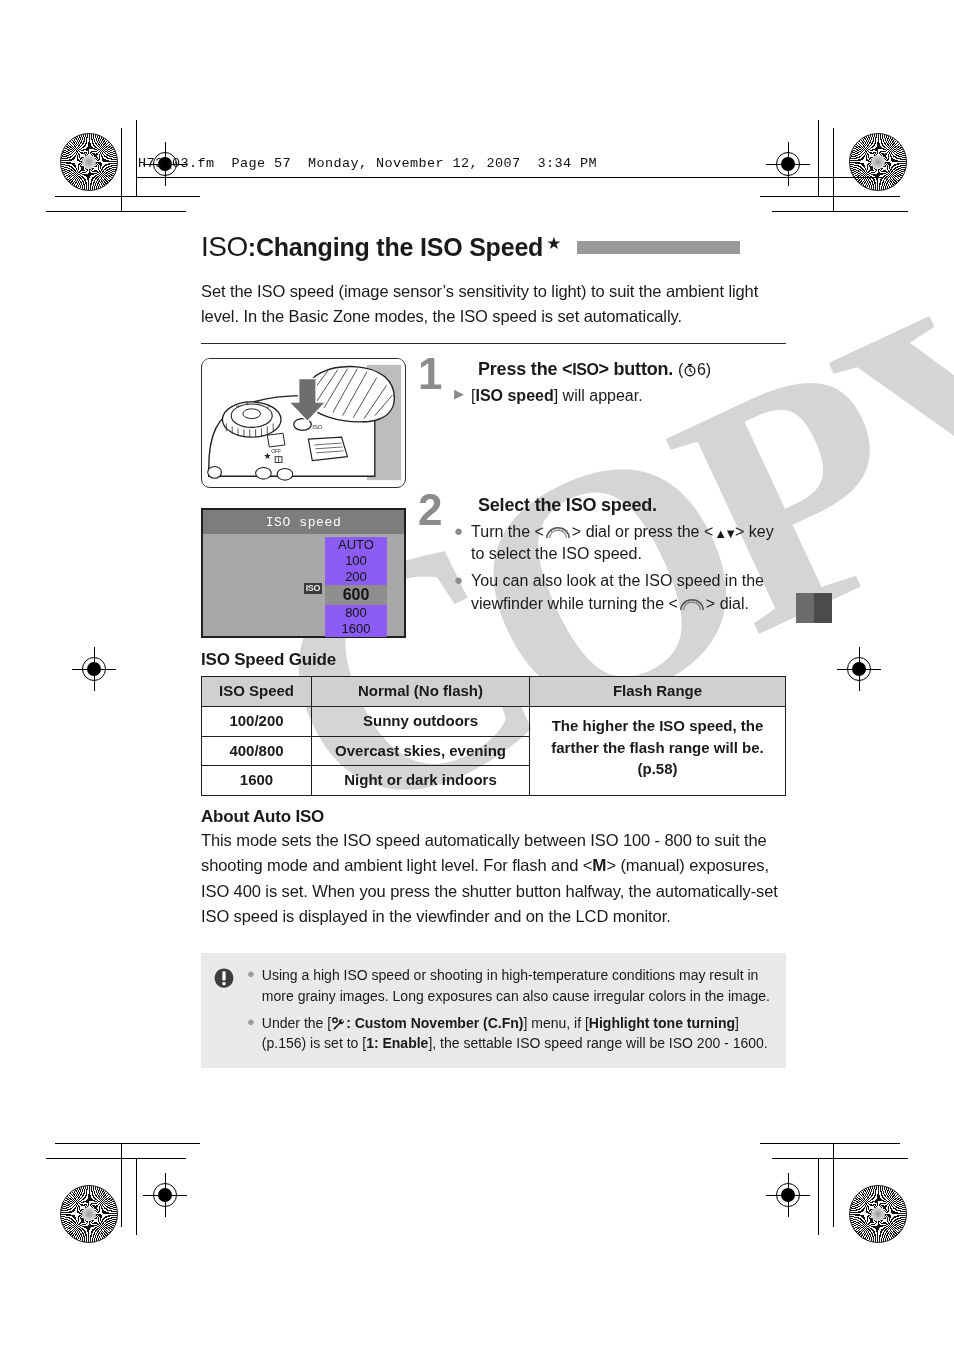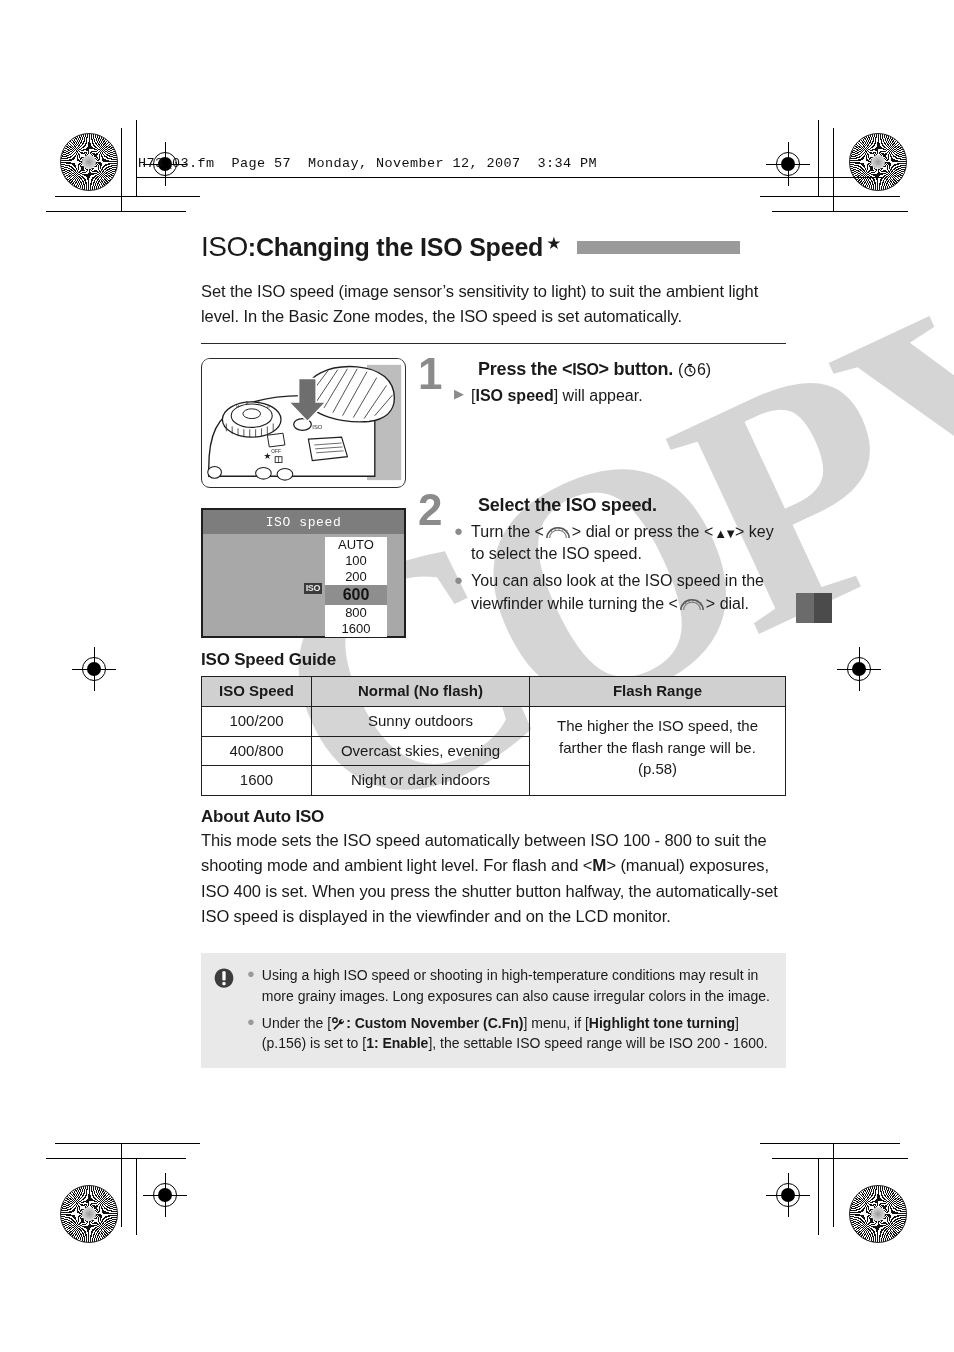--- a/index.html
+++ b/index.html
@@ -276,21 +276,21 @@
     letter-spacing: 0.6px;
     display: flex;
     align-items: center;
     justify-content: center;
   }
   .lcd-list {
     position: absolute;
     right: 17px;
     top: 27px;
     width: 62px;
-    background: #ffffff;
+    background: #8b5cf6;
     font-family: "Liberation Sans", sans-serif;
   }
   .lcd-opt {
     height: 16px;
     line-height: 16px;
     text-align: center;
     font-size: 13px;
     color: #141414;
   }
   .lcd-opt.selected {
@@ -325,20 +325,21 @@
     width: 100%;
     font-size: 15px;
     table-layout: fixed;
   }
   table.guide th,
   table.guide td {
     border: 1px solid #1f1f1f;
     padding: 5px 6px;
     text-align: center;
     line-height: 1.25;
+    font-weight: bold;
   }
   table.guide thead th {
     background: #d0d0d0;
     font-weight: bold;
   }
   table.guide td.flash-cell {
     text-align: center;
     vertical-align: top;
     padding: 8px 9px;
     line-height: 1.45;

